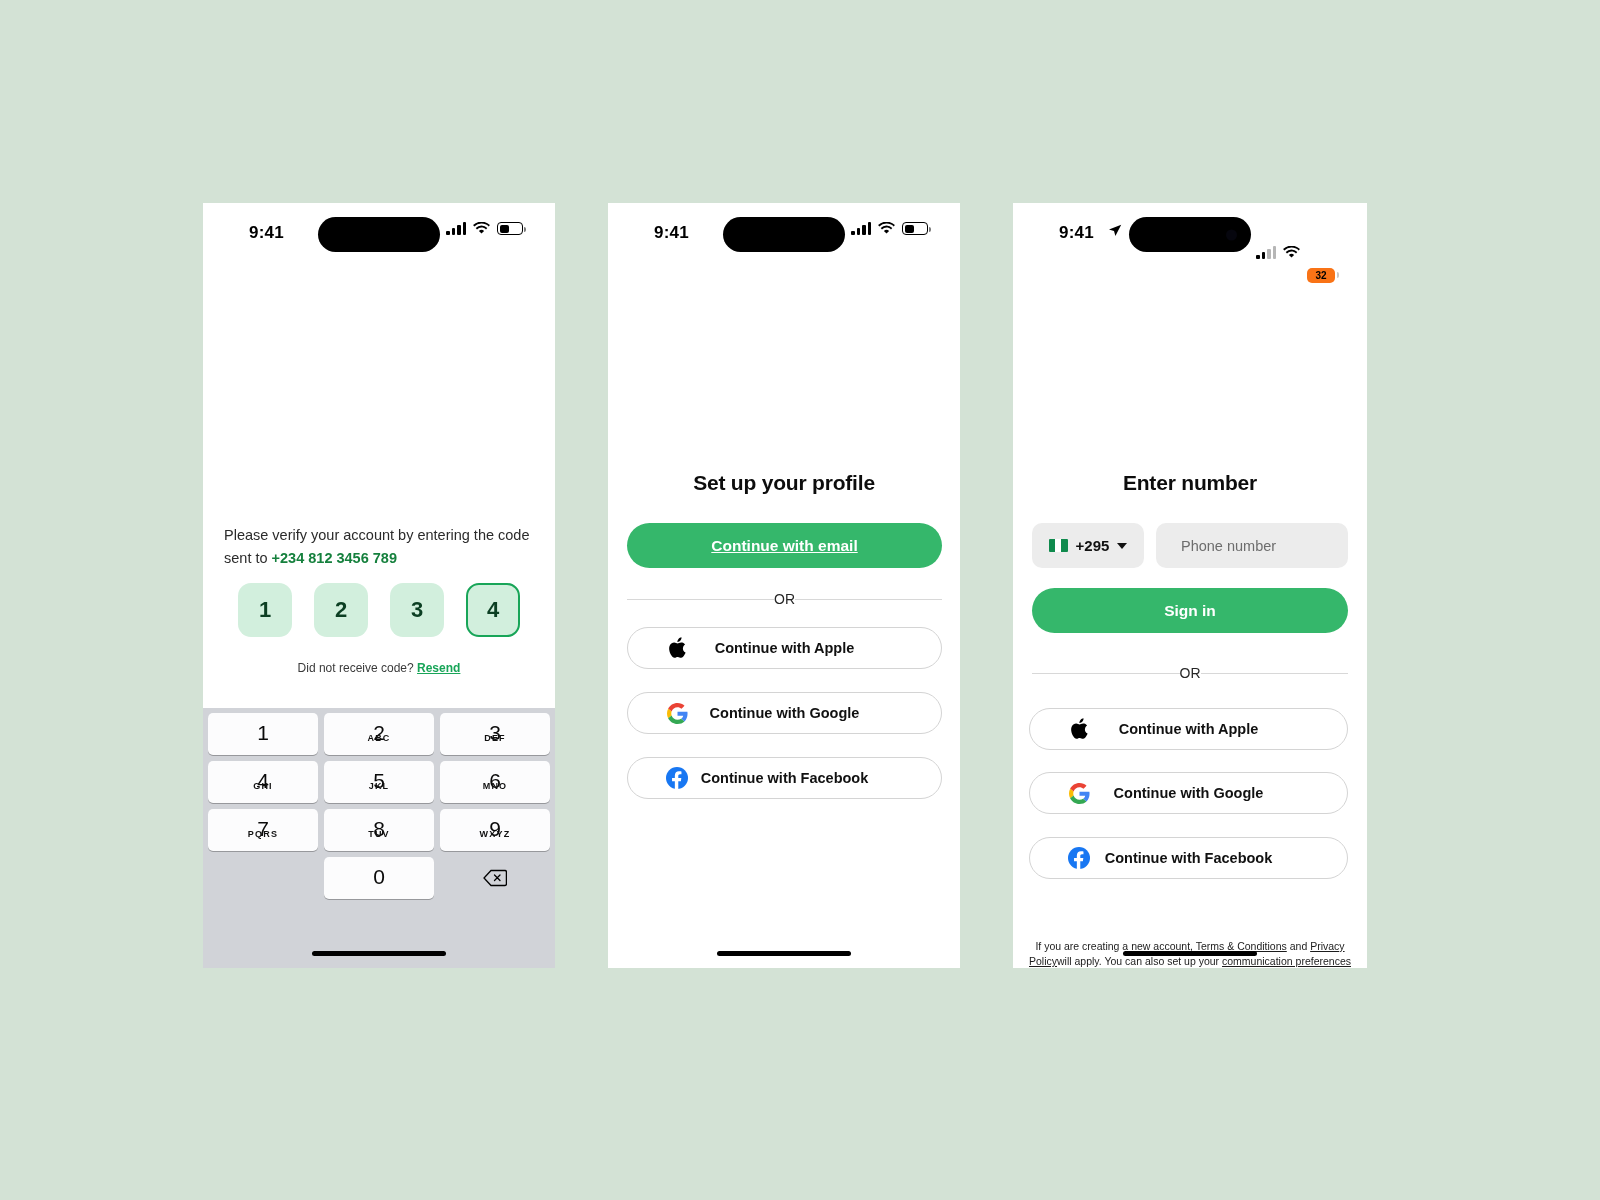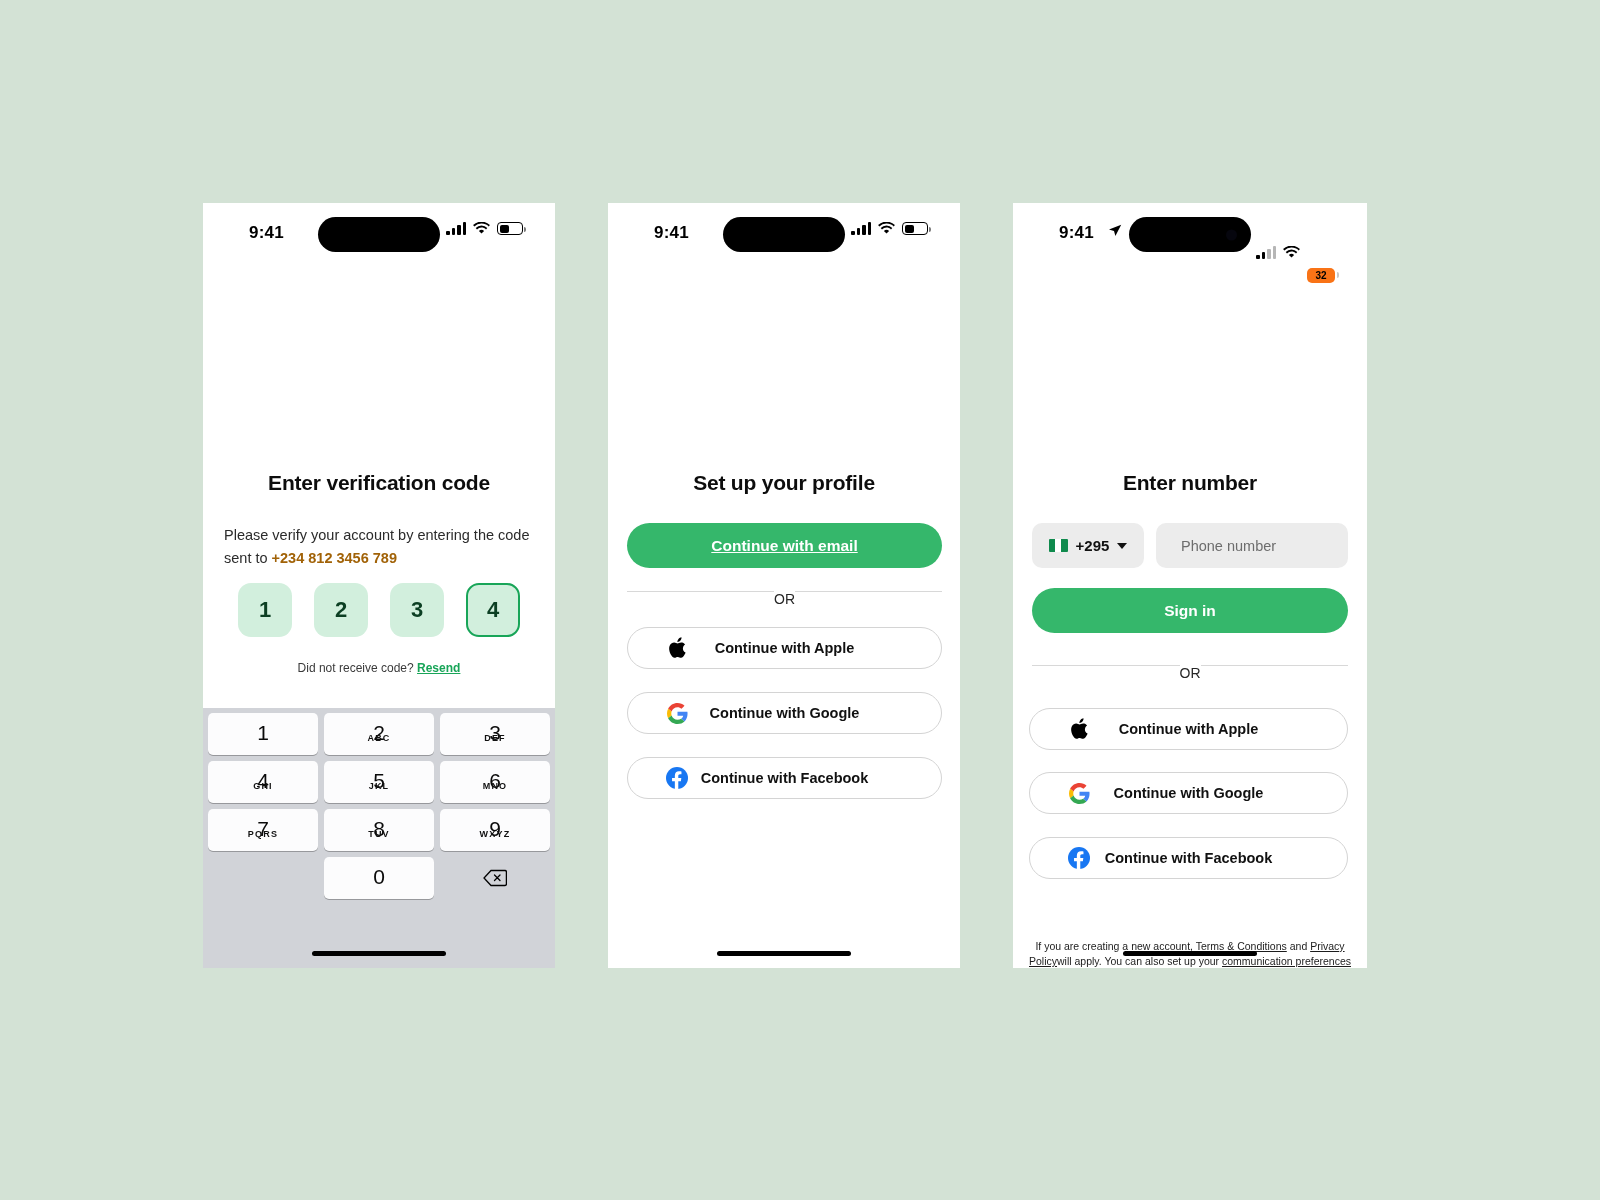--- a/index.html
+++ b/index.html
@@ -83,21 +83,21 @@
     letter-spacing:-0.2px;
   }
 
   
   #phone-1 .body{ position:relative; height:707px; }
   #s1-title{ position:absolute; top:210px; width:100%; }
   .s1-sub{
     position:absolute; top:263px; left:21px; right:20px;
     font-size:14.5px; line-height:23px; color:#2b2b2b;
   }
-  .s1-sub b{ font-weight:bold; color:#a16207; }
+  .s1-sub b{ font-weight:bold; color:#15803d; }
   .code-row{
     position:absolute; top:322px; left:0; right:0;
     display:flex; justify-content:center; gap:22px;
   }
   .code-box{
     width:54px; height:54px; border-radius:13px;
     background:#d2efdd; color:#0c3f23;
     display:flex; align-items:center; justify-content:center;
     font-size:22px; font-weight:bold;
     border:2px solid transparent;
@@ -144,21 +144,21 @@
   }
 
   
   .btn-primary{
     display:flex; align-items:center; justify-content:center;
     height:45px; border-radius:24px;
     background:#35b76b; color:#fff;
     font-size:15.5px; font-weight:bold;
   }
   .or-row{
-    display:flex; align-items:flex-start; 
+    display:flex; align-items:center; 
     color:#262626; font-size:14px;
   }
   .or-row .ln{ flex:1; height:1px; background:#d8d8d8; }
   .btn-social{
     position:relative;
     display:flex; align-items:center; justify-content:center;
     height:42px; border-radius:22px;
     border:1px solid #d4d4d4; background:#fff;
     font-size:14.5px; color:#111; font-weight:600;
   }
@@ -236,21 +236,20 @@
           <path d="M8.5 5.6c1.7 0 3.3.65 4.5 1.8l1.3-1.35A8.3 8.3 0 0 0 8.5 3.6 8.3 8.3 0 0 0 2.7 6.05L4 7.4A6.4 6.4 0 0 1 8.5 5.6z" fill="#000"></path>
           <path d="M8.5 1.6c2.75 0 5.3 1.05 7.2 2.8l1.2-1.3A12.3 12.3 0 0 0 8.5-.4 12.3 12.3 0 0 0 .1 3.1l1.2 1.3A10.4 10.4 0 0 1 8.5 1.6z" fill="#000"></path>
         </svg>
         <div class="batt">
             <div class="fill"></div>
           </div>
       </div>
     </div>
 
     <div class="body">
-      <div class="screen-title" id="s1-title">Enter verification code</div>
 
       <div class="s1-sub">
         <span>Please verify your account by entering the code sent to </span><b>+234 812 3456 789</b>
       </div>
 
       <div class="code-row">
         <div class="code-box">1</div>
         <div class="code-box">2</div>
         <div class="code-box">3</div>
         <div class="code-box active">4</div>

